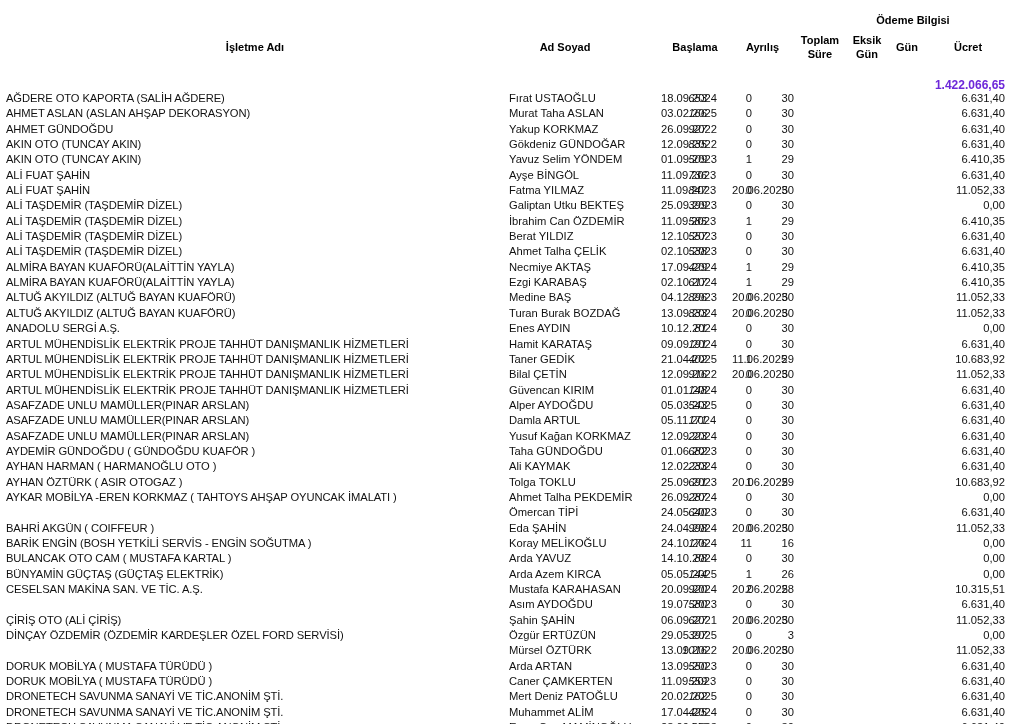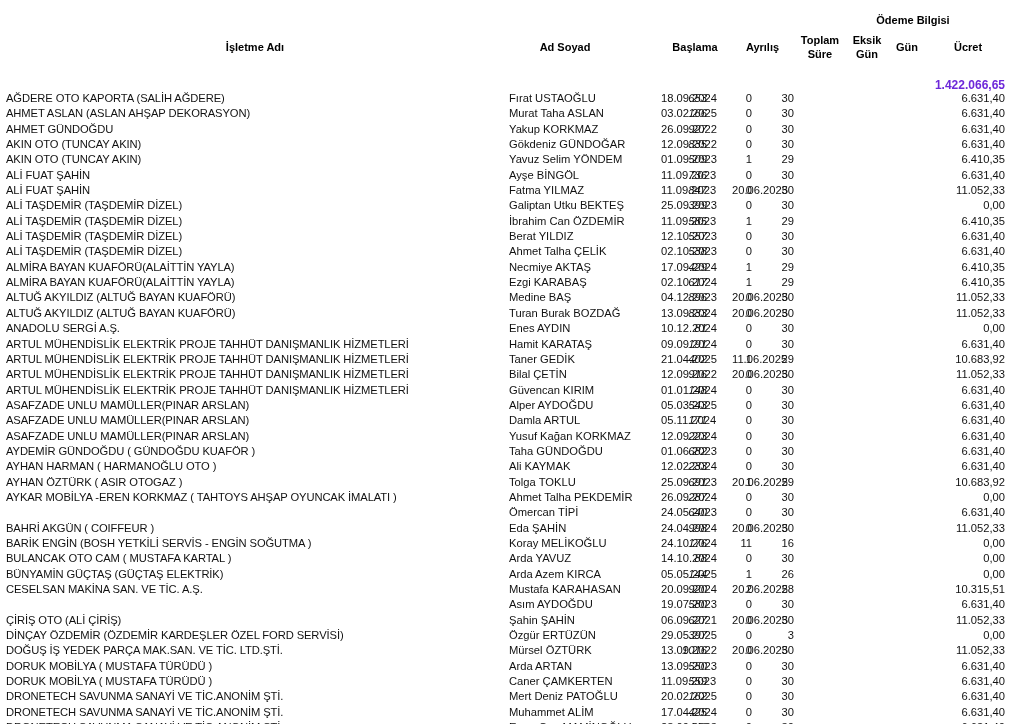--- a/index.html
+++ b/index.html
@@ -440,21 +440,20 @@
       <span class="c-isletme">DİNÇAY ÖZDEMİR (ÖZDEMİR KARDEŞLER ÖZEL FORD SERVİSİ)</span>
       <span class="c-ad">Özgür ERTÜZÜN</span>
       <span class="c-bas">29.05.2025</span>
       <span class="c-ayr"></span>
       <span class="c-top">397</span>
       <span class="c-eks">0</span>
       <span class="c-gun">3</span>
       <span class="c-ucr">0,00</span>
     </div>
     <div class="row">
-      <span class="c-isletme">DOĞUŞ İŞ YEDEK PARÇA MAK.SAN. VE TİC. LTD.ŞTİ.</span>
       <span class="c-ad">Mürsel ÖZTÜRK</span>
       <span class="c-bas">13.09.2022</span>
       <span class="c-ayr">20.06.2025</span>
       <span class="c-top">1016</span>
       <span class="c-eks">0</span>
       <span class="c-gun">30</span>
       <span class="c-ucr">11.052,33</span>
     </div>
     <div class="row">
       <span class="c-isletme">DORUK MOBİLYA ( MUSTAFA TÜRÜDÜ )</span>

